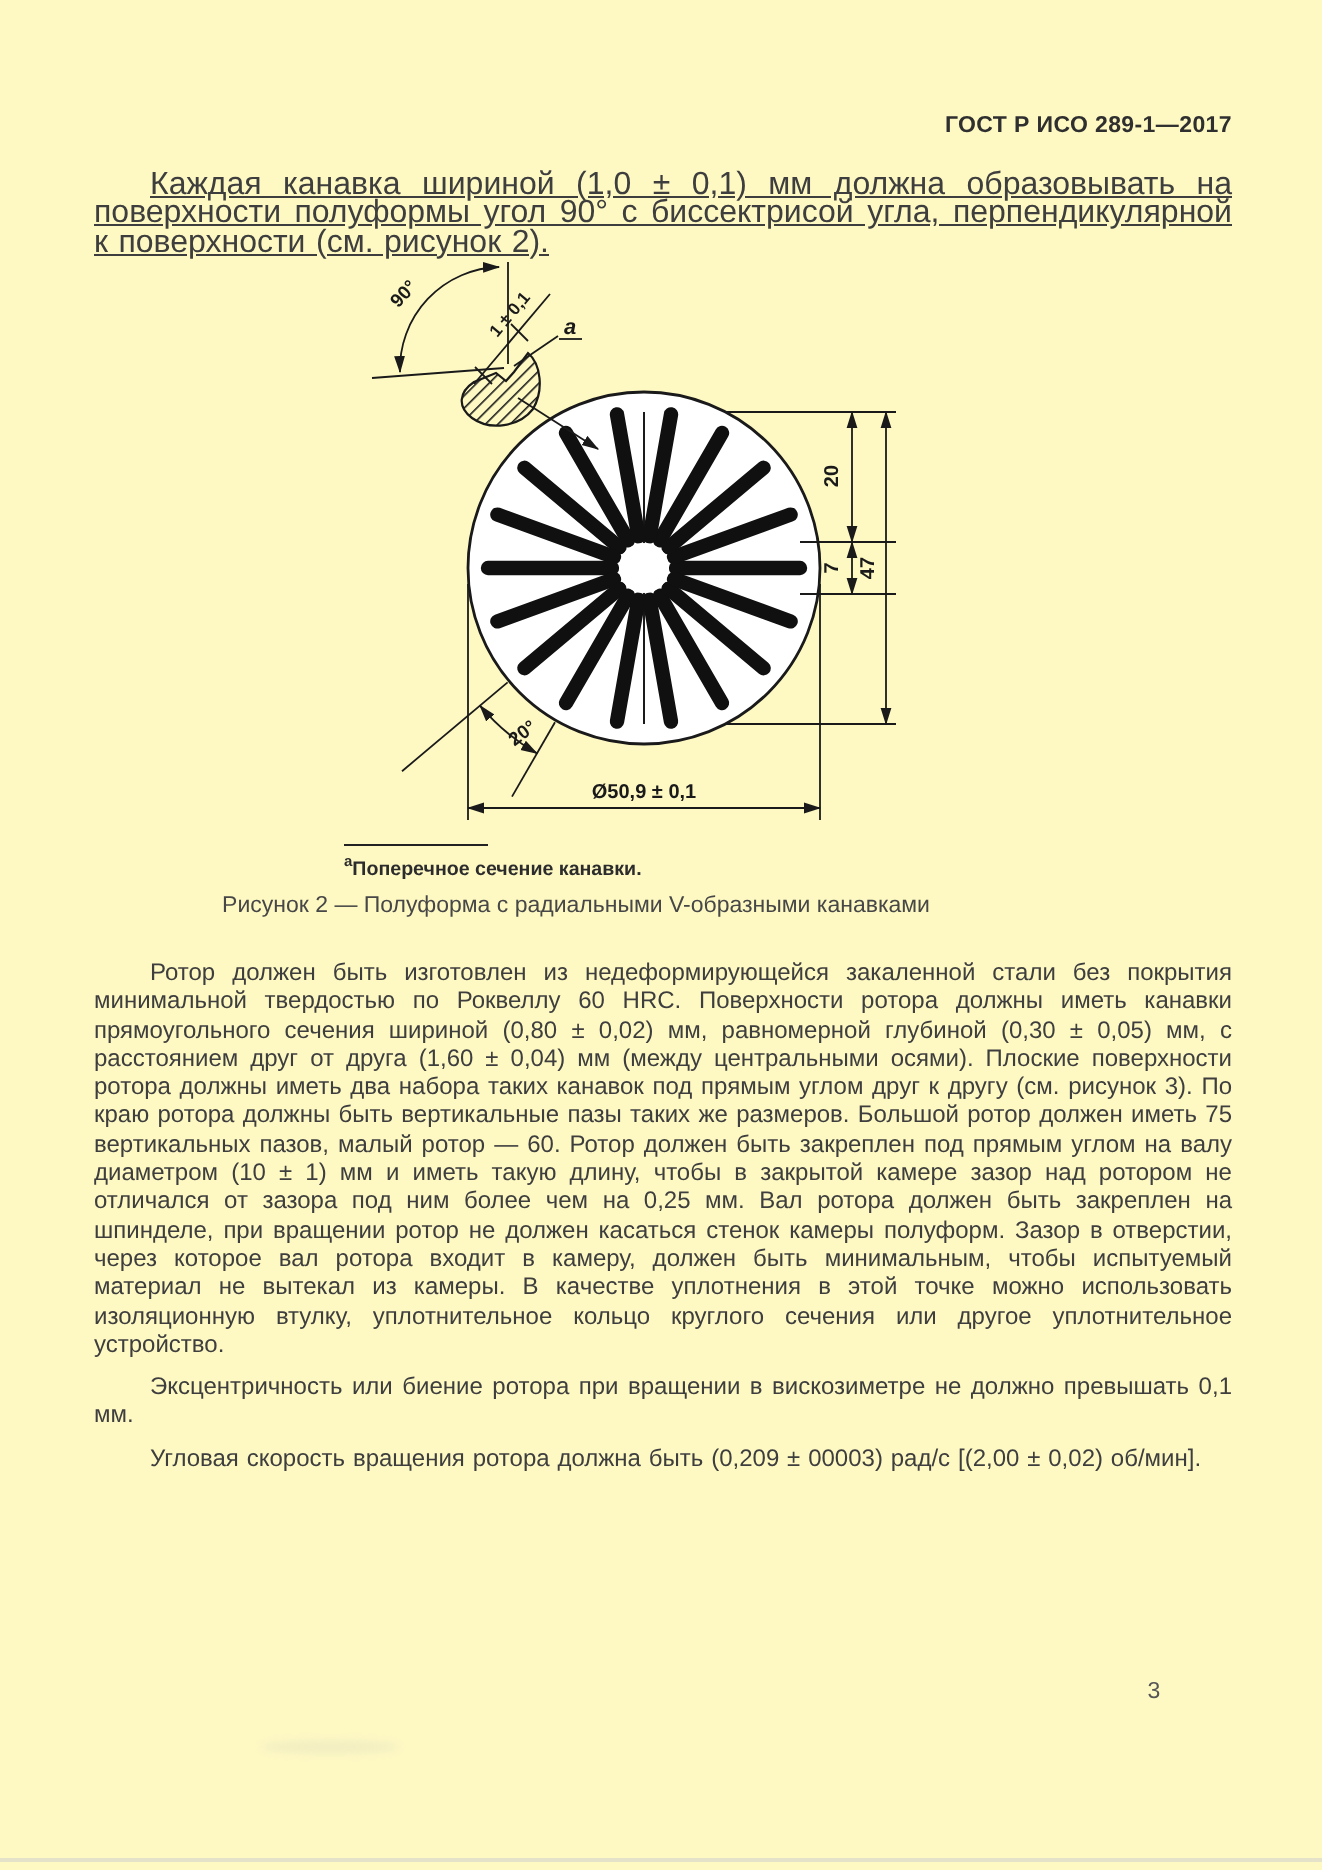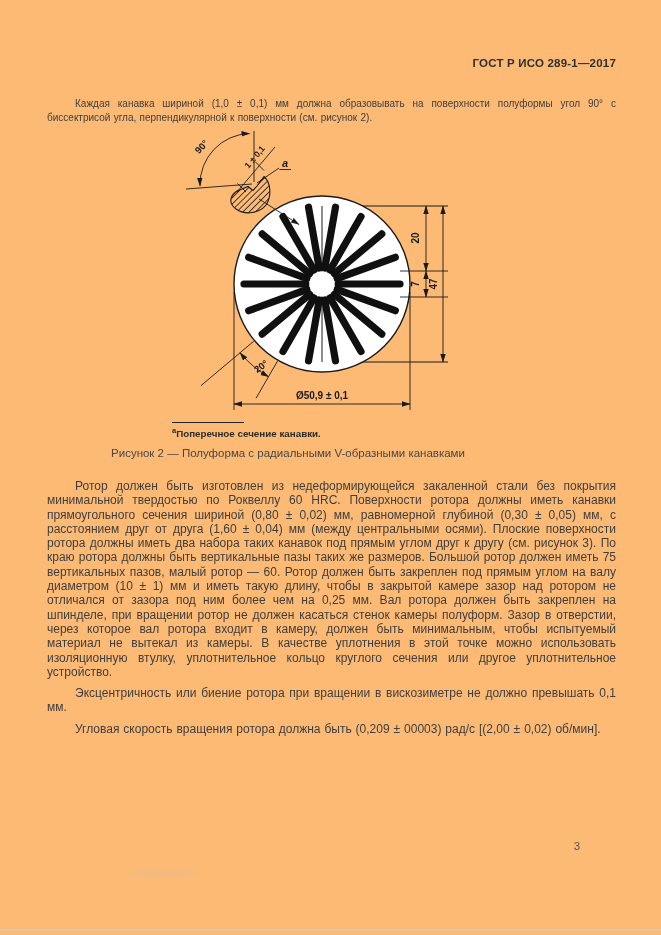--- a/index.html
+++ b/index.html
@@ -1,32 +1,32 @@
 <!DOCTYPE html>
 <html lang="ru"><head>
 <meta charset="utf-8">
 <style>
   html,body{margin:0;padding:0;background:#ffffff;}
   .page{
     position:relative;
     width:661px;height:935px;
-    background:#fdba74;
+    background:#fef9c3;
     overflow:hidden;
     font-family:"Liberation Sans","DejaVu Sans",sans-serif;
     color:#3d3d3d;
   }
   .doc-header{
     position:absolute;top:57px;right:45px;
     font-size:11.5px;font-weight:bold;color:#2f2f2f;
     letter-spacing:.2px;
   }
   .intro{
-    position:absolute;left:47px;top:97px;width:569px;
-    font-size:10px;line-height:14.3px;text-align:justify;
-    text-indent:28px;color:#3e3e3e;word-spacing:.05em;
+    position:absolute;left:47px;top:86px;width:569px;
+    font-size:16px;line-height:14.3px;text-align:justify;
+    text-indent:28px;color:#3e3e3e;word-spacing:.05em;text-decoration:underline;
   }
   .figure-wrap{position:absolute;left:168px;top:130px;width:300px;height:296px;}
   svg text{font-family:"Liberation Sans","DejaVu Sans",sans-serif;}
   .dim{font-size:10px;font-weight:bold;fill:#1a1a1a;}
   .dim-small{font-size:8.6px;font-weight:bold;fill:#1a1a1a;}
   .dim-mid{font-size:9.5px;font-weight:bold;fill:#1a1a1a;}
   .lbl-a{font-size:11px;font-style:italic;font-weight:bold;fill:#1a1a1a;}
   .footnote{
     position:absolute;left:172px;top:422px;width:300px;
     font-size:9.8px;font-weight:bold;color:#2c2c2c;

